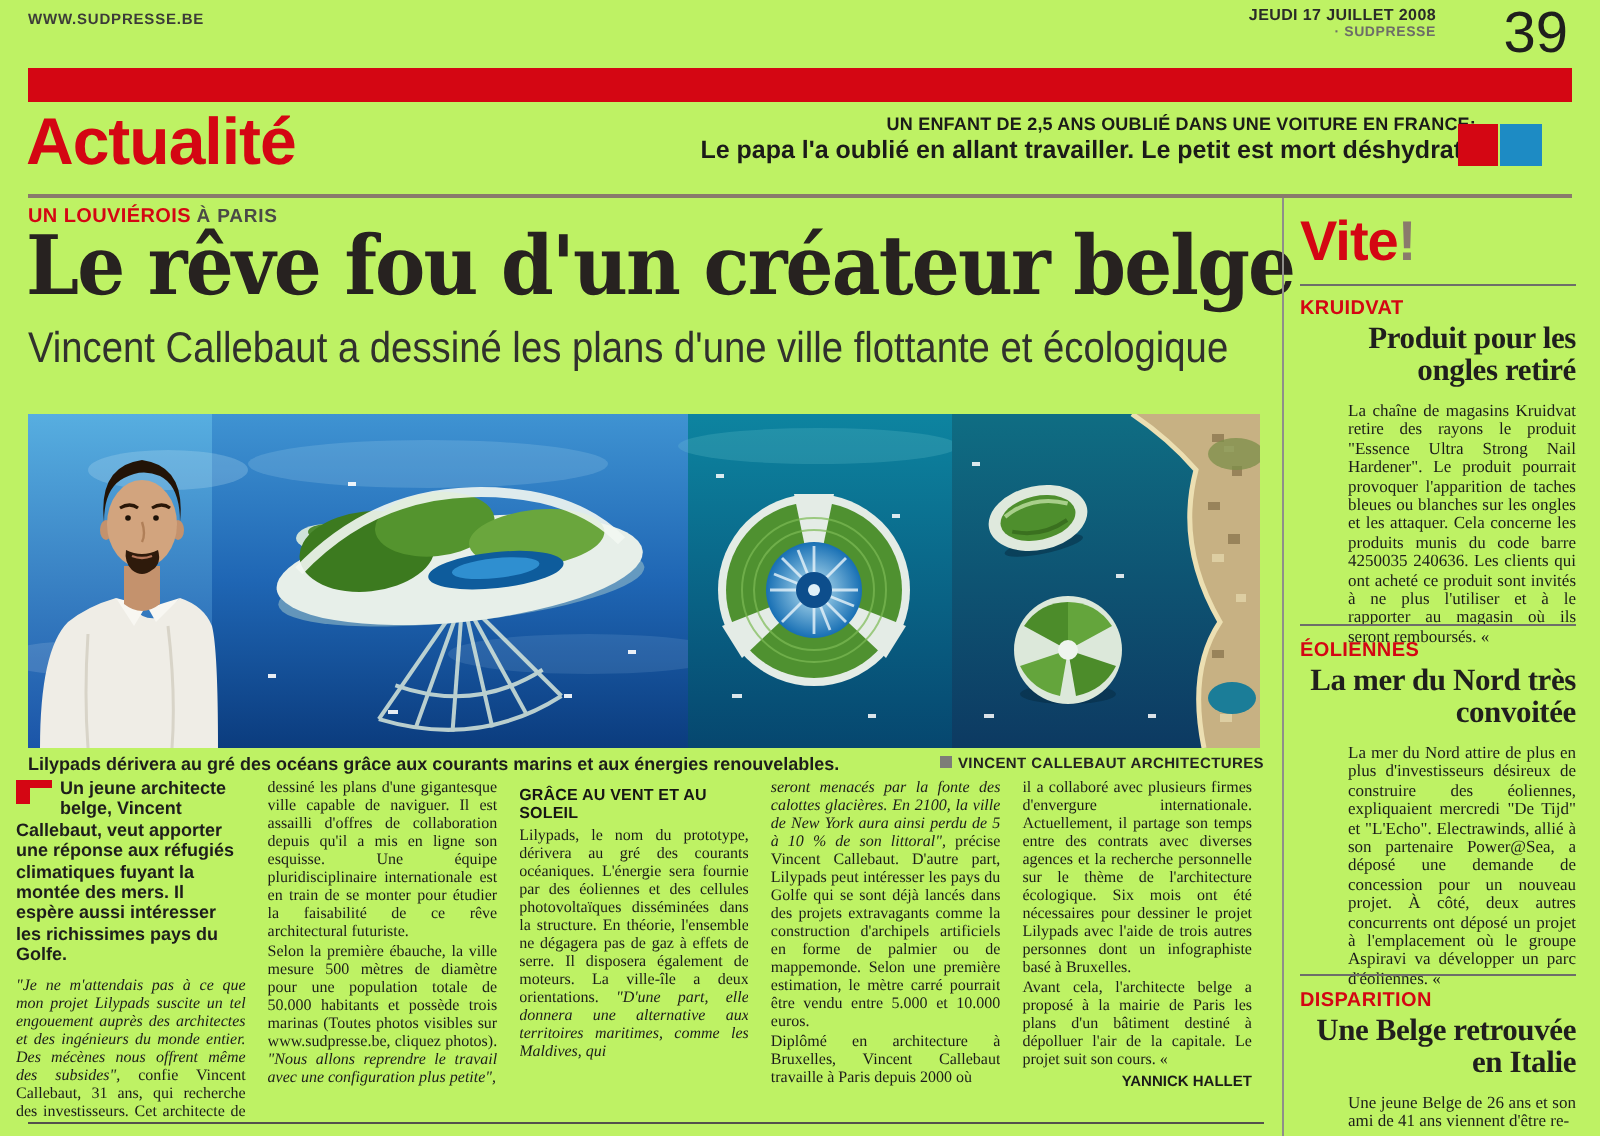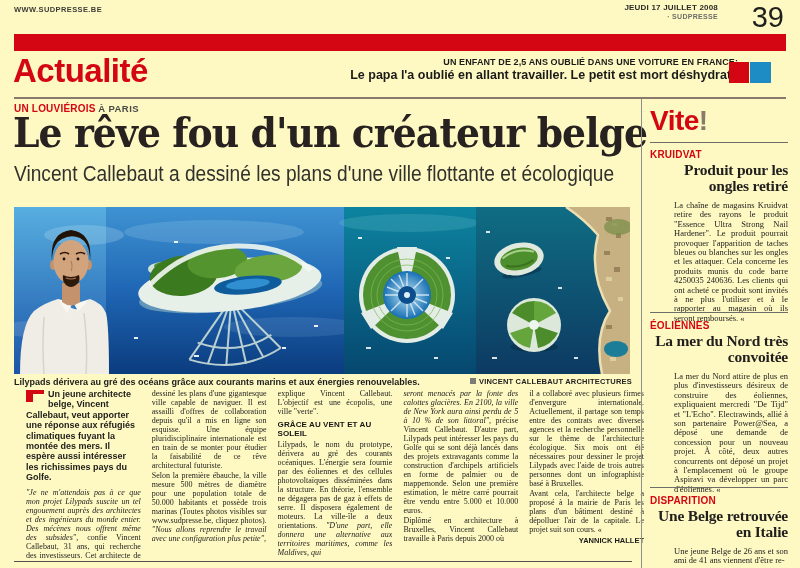--- a/index.html
+++ b/index.html
@@ -1,16 +1,16 @@
 <!DOCTYPE html>
 <html><head>
 <meta charset="utf-8">
 <style>
   html,body{margin:0;padding:0;background:#e8e8e8;}
-  .page{position:relative;width:800px;height:568px;background:#fef9c3;overflow:hidden;
+  .page{position:relative;width:800px;height:568px;background:#bef264;overflow:hidden;
         font-family:"Liberation Sans",sans-serif;color:#1d1d1b;}
   
   .site-url{position:absolute;left:14px;top:5px;font-size:7.5px;font-weight:bold;letter-spacing:.4px;color:#3c3c38;}
   .date-block{position:absolute;right:82px;top:4px;text-align:right;line-height:1.1;}
   .date-line{font-size:8px;font-weight:bold;color:#2a2a28;letter-spacing:.2px;}
   .edition-line{font-size:7px;font-weight:bold;color:#6d6d68;letter-spacing:.3px;}
   .page-number{position:absolute;right:16px;top:1px;font-size:29px;font-weight:500;color:#1f1f1d;
                font-family:"Liberation Sans",sans-serif;}
   .red-bar{position:absolute;left:14px;top:34px;width:772px;height:17px;background:#d40613;}
   .section-title{position:absolute;left:13px;top:52px;font-size:33px;font-weight:bold;color:#d40613;
@@ -30,21 +30,21 @@
             font-family:"DejaVu Serif","Liberation Serif",serif;font-weight:bold;
             font-size:41px;letter-spacing:-1px;color:#272220;white-space:nowrap;
             transform:scaleX(.92);transform-origin:left top;}
   .subhead{position:absolute;left:14px;top:162px;width:700px;font-size:21.5px;color:#31312d;
            white-space:nowrap;transform:scaleX(.89);transform-origin:left top;}
   .photo{position:absolute;left:14px;top:207px;width:616px;height:167px;}
   .caption-row{position:absolute;left:14px;top:377px;width:618px;display:flex;justify-content:space-between;align-items:flex-start;}
   .caption{font-size:9px;font-weight:bold;color:#1d1d1b;}
   .credit{font-size:7.5px;font-weight:bold;color:#232321;letter-spacing:.2px;white-space:nowrap;}
   .credit .credit-sq{display:inline-block;width:6px;height:6px;background:#7d7d78;margin-right:3px;}
-  .cols{position:absolute;left:26px;top:389px;width:618px;height:170px;display:flex;gap:11px;overflow:hidden;}
+  .cols{position:absolute;left:8px;top:389px;width:618px;height:170px;display:flex;gap:11px;overflow:hidden;}
   .col{flex:1 1 0;overflow:hidden;font-family:"Liberation Serif","DejaVu Serif",serif;
        font-size:8px;line-height:9px;text-align:justify;color:#1c1c1a;}
   .col p{margin:0;}
   .col p + p{margin-top:1px;}
   .lead{font-family:"Liberation Sans",sans-serif;font-weight:bold;font-size:9px;line-height:10.4px;
         color:#1d1d1b;text-align:left;margin-bottom:5px !important;}
   .lead-mark{float:left;width:11px;height:8px;border-top:4px solid #d40613;border-left:7px solid #d40613;
              margin:1px 4px 0 0;}
   .crosshead{font-family:"Liberation Sans",sans-serif;font-weight:bold;font-size:8px;letter-spacing:.1px;
              margin:4px 0 2px 0;color:#161614;text-align:left;}
@@ -262,21 +262,20 @@
   <div class="cols">
     <div class="col">
       <p class="lead"><span class="lead-mark"></span><span>Un jeune architecte belge, Vincent Callebaut, veut apporter une réponse aux réfugiés climatiques fuyant la montée des mers. Il espère aussi intéresser les richissimes pays du Golfe.</span></p>
       <p><i>"Je ne m'attendais pas à ce que mon projet Lilypads suscite un tel engouement auprès des architectes et des ingénieurs du monde entier. Des mécènes nous offrent même des subsides",</i><span> confie Vincent Callebaut, 31 ans, qui recherche des investisseurs. Cet architecte de La Louvière, installé à Paris, a</span></p>
     </div>
     <div class="col">
       <p>dessiné les plans d'une gigantesque ville capable de naviguer. Il est assailli d'offres de collaboration depuis qu'il a mis en ligne son esquisse. Une équipe pluridisciplinaire internationale est en train de se monter pour étudier la faisabilité de ce rêve architectural futuriste.</p>
       <p><span>Selon la première ébauche, la ville mesure 500 mètres de diamètre pour une population totale de 50.000 habitants et possède trois marinas (Toutes photos visibles sur www.sudpresse.be, cliquez photos). </span><i>"Nous allons reprendre le travail avec une configuration plus petite",</i></p>
     </div>
     <div class="col">
-      <p>explique Vincent Callebaut. L'objectif est une écopolis, une ville "verte".</p>
       <h4 class="crosshead">GRÂCE AU VENT ET AU SOLEIL</h4>
       <p><span>Lilypads, le nom du prototype, dérivera au gré des courants océaniques. L'énergie sera fournie par des éoliennes et des cellules photovoltaïques disséminées dans la structure. En théorie, l'ensemble ne dégagera pas de gaz à effets de serre. Il disposera également de moteurs. La ville-île a deux orientations. </span><i>"D'une part, elle donnera une alternative aux territoires maritimes, comme les Maldives, qui</i></p>
     </div>
     <div class="col">
       <p><i>seront menacés par la fonte des calottes glacières. En 2100, la ville de New York aura ainsi perdu de 5 à 10 % de son littoral",</i><span> précise Vincent Callebaut. D'autre part, Lilypads peut intéresser les pays du Golfe qui se sont déjà lancés dans des projets extravagants comme la construction d'archipels artificiels en forme de palmier ou de mappemonde. Selon une première estimation, le mètre carré pourrait être vendu entre 5.000 et 10.000 euros.</span></p>
       <p>Diplômé en architecture à Bruxelles, Vincent Callebaut travaille à Paris depuis 2000 où</p>
     </div>
     <div class="col">
       <p>il a collaboré avec plusieurs firmes d'envergure internationale. Actuellement, il partage son temps entre des contrats avec diverses agences et la recherche personnelle sur le thème de l'architecture écologique. Six mois ont été nécessaires pour dessiner le projet Lilypads avec l'aide de trois autres personnes dont un infographiste basé à Bruxelles.</p>
       <p>Avant cela, l'architecte belge a proposé à la mairie de Paris les plans d'un bâtiment destiné à dépolluer l'air de la capitale. Le projet suit son cours. «</p>

